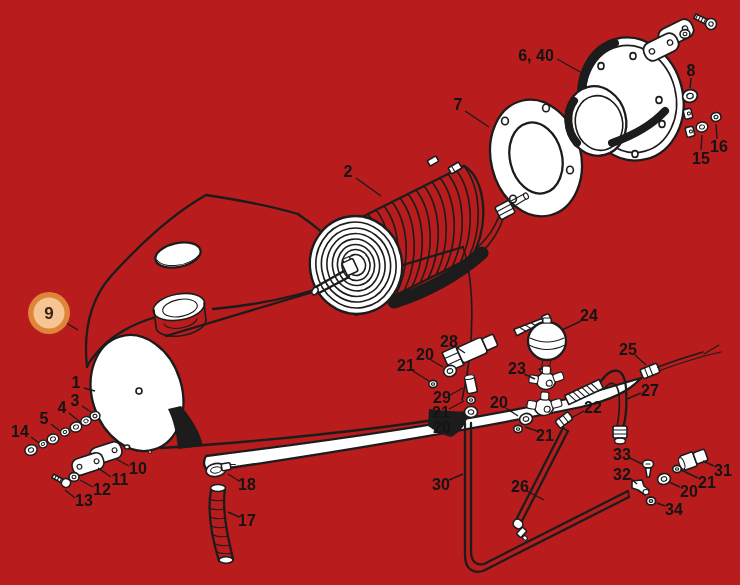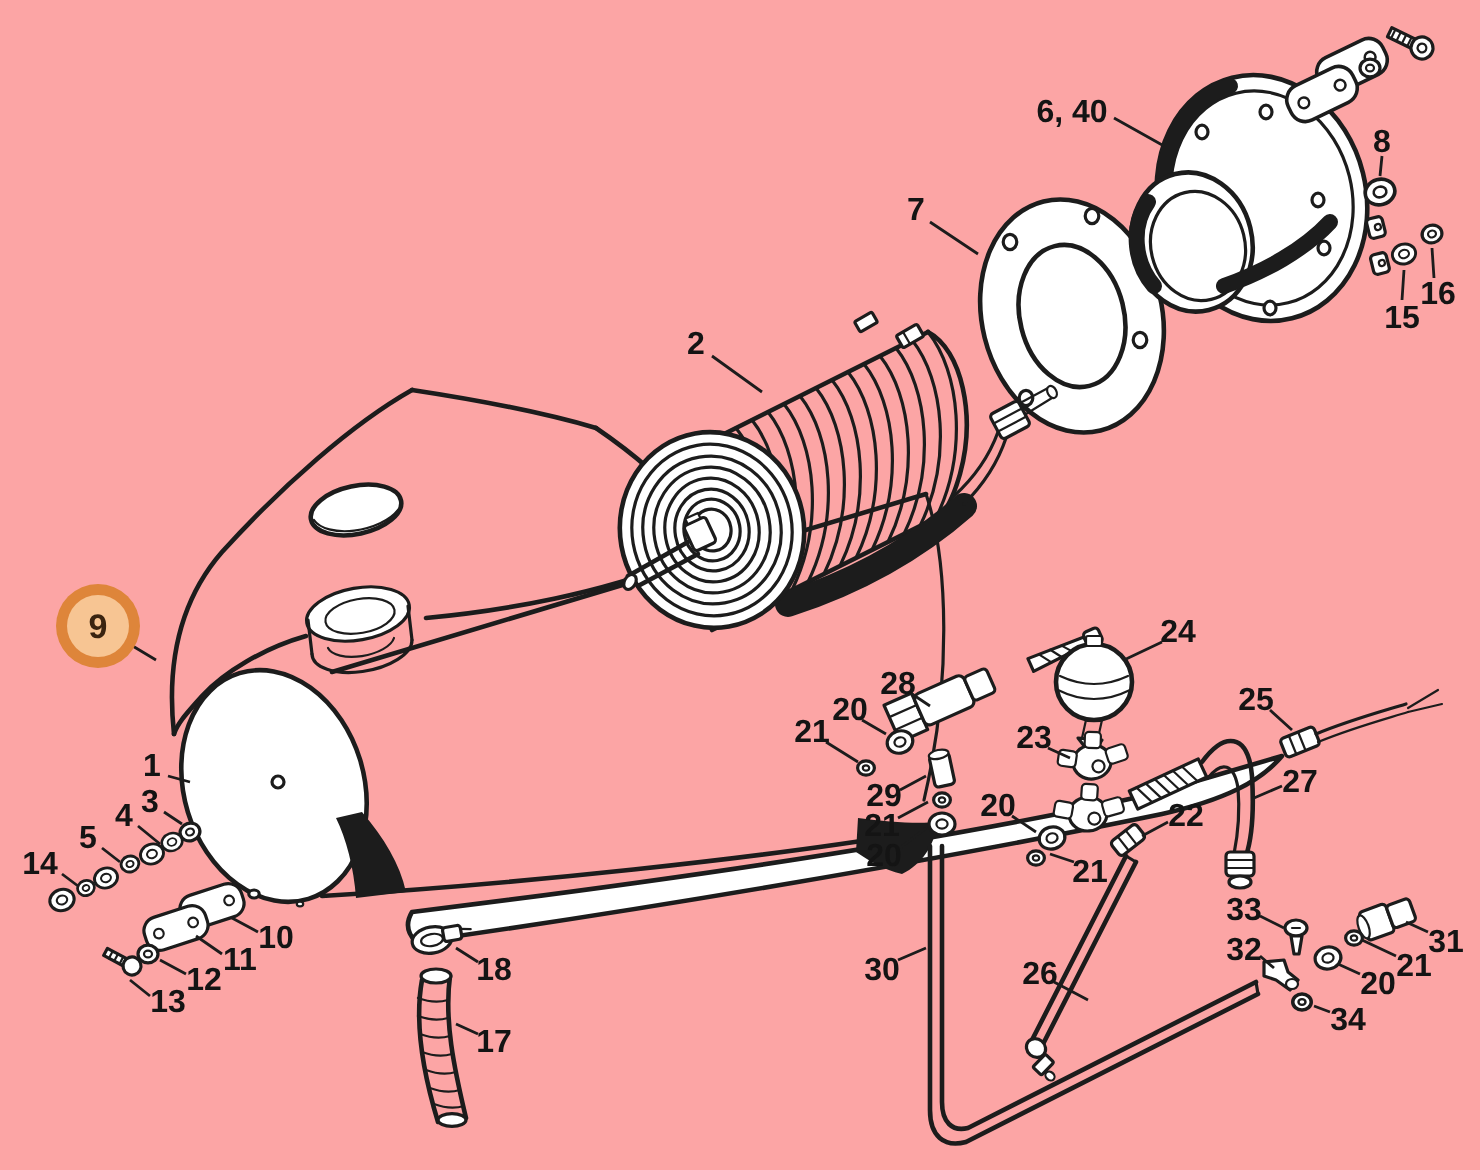--- a/index.html
+++ b/index.html
@@ -1,16 +1,16 @@
 <!DOCTYPE html>
 <html><head>
 <meta charset="utf-8">
 <style>
   html,body{margin:0;padding:0;background:#fff;}
-  .stage{position:relative;width:740px;height:585px;background:#fca5a5;overflow:hidden;
+  .stage{position:relative;width:740px;height:585px;background:#b91c1c;overflow:hidden;
          font-family:"Liberation Sans",sans-serif;}
   svg{position:absolute;left:0;top:0;}
   .s2{stroke:#1c1c1c;stroke-width:2.3;fill:none;stroke-linecap:round;stroke-linejoin:round}
   .s1{stroke:#1c1c1c;stroke-width:1.6;fill:none;stroke-linecap:round;stroke-linejoin:round}
   .s0{stroke:#1c1c1c;stroke-width:1.1;fill:none;stroke-linecap:round;stroke-linejoin:round}
   .fw{fill:#ffffff}
   .fb{fill:#1c1c1c;stroke:none}
   .kb8{stroke:#1c1c1c;stroke-width:8;fill:none;stroke-linecap:round}
   .kb13{stroke:#1c1c1c;stroke-width:13;fill:none;stroke-linecap:round}
   .leader{stroke:#1c1c1c;stroke-width:1.4;fill:none}

